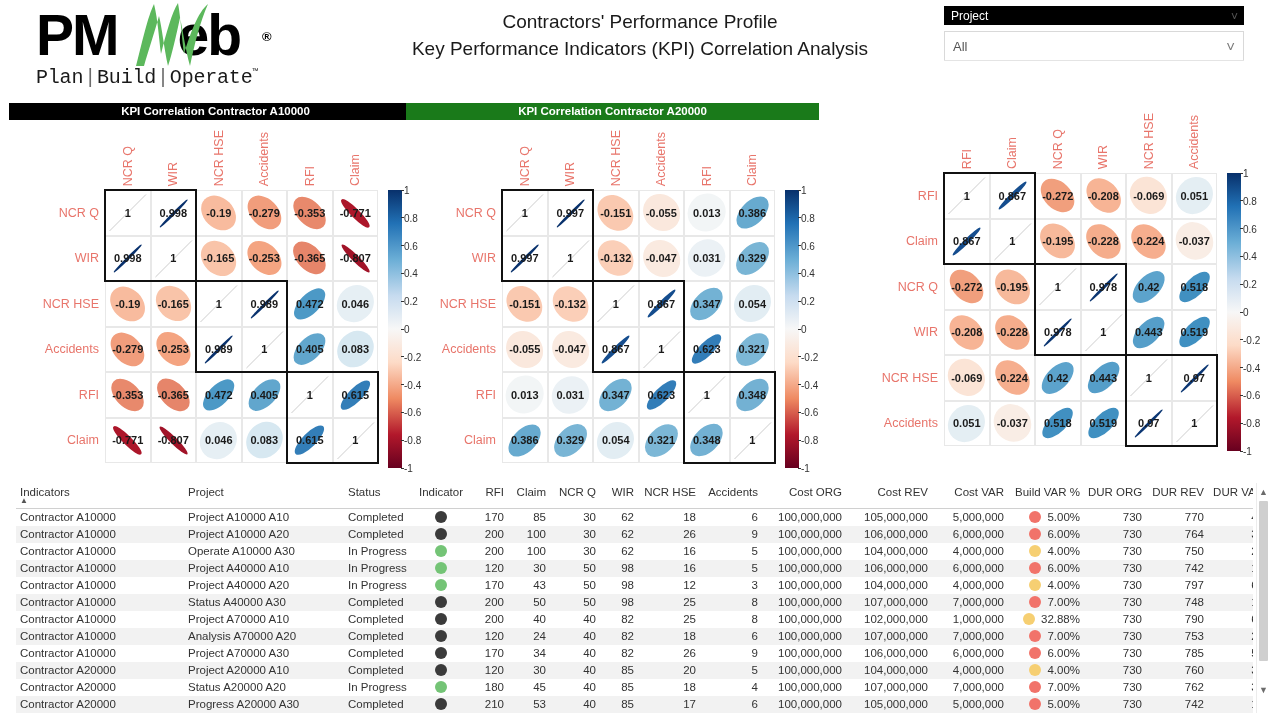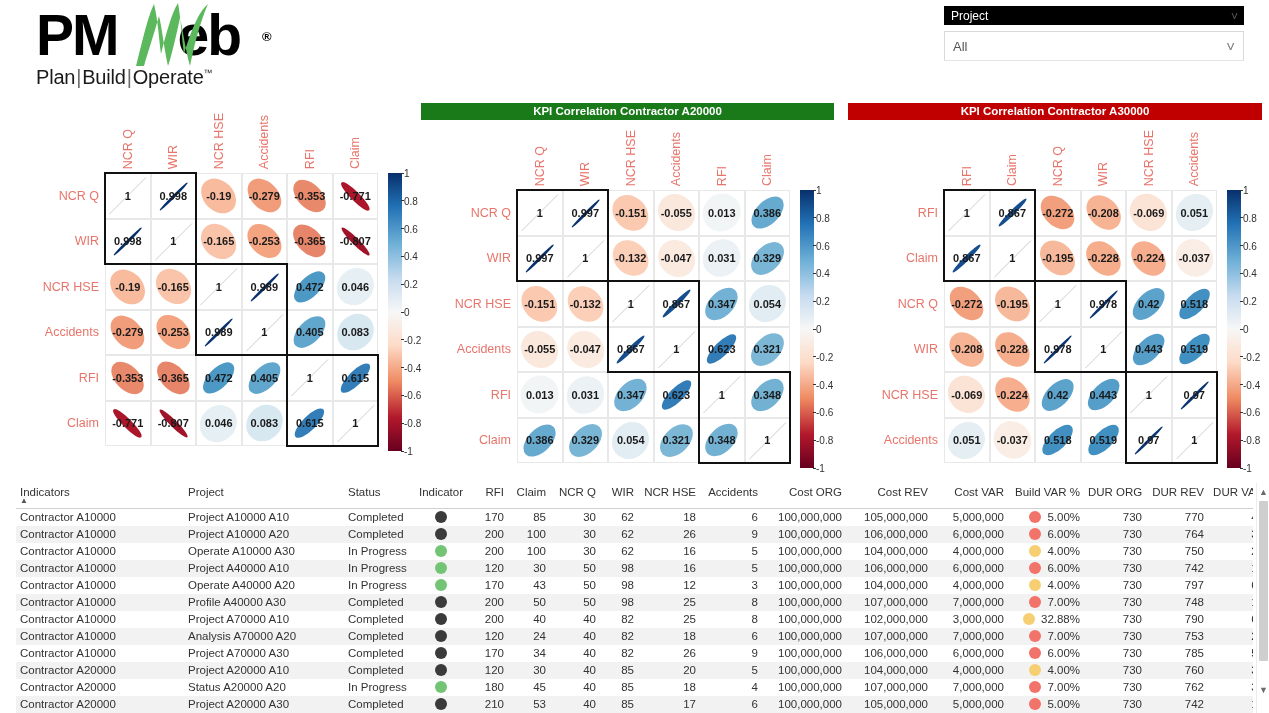--- a/index.html
+++ b/index.html
@@ -19,21 +19,21 @@
     font-family: "Liberation Sans", sans-serif;
     font-size: 57px; font-weight: bold; color: #000;
     letter-spacing: -2px; line-height: 58px; position: relative;
   }
   .logo-swoosh {
     position: absolute; left: 92px; top: -4px; width: 86px; height: 66px;
     pointer-events: none;
   }
   .logo-reg { position: absolute; left: 226px; top: 2px; font-size: 13px; color: #000; }
   .logo-tag {
-    font-size: 20px; color: #1a1a1a; margin-top: 2px; letter-spacing: -0.2px;
+    font-size: 20px; color: #1a1a1a; margin-top: 2px; letter-spacing: -0.2px; font-family: Liberation Mono, monospace;
   }
   .logo-tag .bar { color: #6c6c6c; font-weight: normal; padding: 0 1px; }
   .logo-tm { font-size: 9px; vertical-align: super; }
 
   .title-block {
     position: absolute; left: 380px; top: 8px; width: 520px;
     text-align: center; color: #1a1a1a;
   }
   .title-line1 { font-size: 19px; line-height: 27px; }
   .title-line2 { font-size: 19px; line-height: 27px; }
@@ -56,21 +56,21 @@
   .filter-select .chev-d {
     position: absolute; right: 8px; top: 0; color: #7a7a7a; font-size: 15px;
   }
   .filter-underline {
     position: absolute; left: 944px; top: 60px; width: 300px; height: 1px; background: #e4e4e4;
   }
 
   
   .panel { position: absolute; top: 103px; width: 413px; }
   .panel-1 { left: 9px; }
-  .panel-2 { left: 421px; }
+  .panel-2 { left: 406px; }
   .panel-3 { left: 848px; width: 414px; }
   .panel-title {
     height: 17px; line-height: 17px; text-align: center;
     color: #fff; font-size: 11.5px; font-weight: bold;
   }
   .matrix-wrap { position: relative; height: 330px; }
   .col-label {
     position: absolute; bottom: 0;
     color: #e8756b; font-size: 12.5px;
     writing-mode: vertical-rl; transform: rotate(180deg);
@@ -169,35 +169,40 @@
         <svg class="logo-swoosh" viewBox="0 0 86 66">
           <path d="M8 64 C 14 40, 20 14, 26 2 C 30 18, 31 38, 33 52 C 38 32, 44 10, 50 1 C 53 18, 54 38, 56 52 C 62 32, 70 10, 80 2 C 72 20, 66 44, 62 64 C 57 46, 55 28, 52 16 C 48 34, 44 52, 40 64 C 36 46, 34 26, 31 14 C 26 32, 20 50, 16 64 Z" fill="#5cb85c"></path>
         </svg>
         <span class="logo-reg">®</span>
       </div>
       <div class="logo-tag">
         <span>Plan</span><span class="bar">|</span><span>Build</span><span class="bar">|</span><span>Operate</span><span class="logo-tm">™</span>
       </div>
     </div>
 
+    <div class="title-block">
+      <div class="title-line1">Contractors' Performance Profile</div>
+      <div class="title-line2">Key Performance Indicators (KPI) Correlation Analysis</div>
+    </div>
 
     <div class="filter-box">
       <div class="filter-label-bar">
         <span>Project</span>
         <span class="chev">˅</span>
       </div>
       <div class="filter-select">
         <span>All</span>
         <span class="chev-d">˅</span>
       </div>
     </div>
     <div class="filter-underline"></div>
   </div>
 
   <div class="panel panel-1">
+    <div class="panel-title" style="background: rgb(0, 0, 0);">KPI Correlation Contractor A10000</div>
     <div class="matrix-wrap" id="mx0">
         <div class="col-label" style="left: 111.75px; bottom: 264px;">NCR Q</div>
         <div class="col-label" style="left: 157.25px; bottom: 264px;">WIR</div>
         <div class="col-label" style="left: 202.75px; bottom: 264px;">NCR HSE</div>
         <div class="col-label" style="left: 248.25px; bottom: 264px;">Accidents</div>
         <div class="col-label" style="left: 293.75px; bottom: 264px;">RFI</div>
         <div class="col-label" style="left: 339.25px; bottom: 264px;">Claim</div>
         <div class="row-label" style="left: 0px; width: 90px; top: 85.75px;">NCR Q</div>
         <div class="row-label" style="left: 0px; width: 90px; top: 131.25px;">WIR</div>
         <div class="row-label" style="left: 0px; width: 90px; top: 176.75px;">NCR HSE</div>
@@ -563,21 +568,20 @@
           <div class="scale-tick" style="top: 50%;"><span class="dash"></span>0</div>
           <div class="scale-tick" style="top: 60%;"><span class="dash"></span>-0.2</div>
           <div class="scale-tick" style="top: 70%;"><span class="dash"></span>-0.4</div>
           <div class="scale-tick" style="top: 80%;"><span class="dash"></span>-0.6</div>
           <div class="scale-tick" style="top: 90%;"><span class="dash"></span>-0.8</div>
           <div class="scale-tick" style="top: 100%;"><span class="dash"></span>-1</div>
         </div>
       </div>
   </div>
   <div class="panel panel-3">
-    <div class="panel-title" style="background: rgb(192, 0, 0);">KPI Correlation Contractor A30000</div>
     <div class="matrix-wrap" id="mx2">
         <div class="col-label" style="left: 111.75px; bottom: 264px;">RFI</div>
         <div class="col-label" style="left: 157.25px; bottom: 264px;">Claim</div>
         <div class="col-label" style="left: 202.75px; bottom: 264px;">NCR Q</div>
         <div class="col-label" style="left: 248.25px; bottom: 264px;">WIR</div>
         <div class="col-label" style="left: 293.75px; bottom: 264px;">NCR HSE</div>
         <div class="col-label" style="left: 339.25px; bottom: 264px;">Accidents</div>
         <div class="row-label" style="left: 0px; width: 90px; top: 85.75px;">RFI</div>
         <div class="row-label" style="left: 0px; width: 90px; top: 131.25px;">Claim</div>
         <div class="row-label" style="left: 0px; width: 90px; top: 176.75px;">NCR Q</div>
@@ -895,21 +899,21 @@
                 <span class="dot" style="background: rgb(241, 115, 106);"></span>
                 <span>6.00%</span>
               </div>
             </td>
             <td class="num">730</td>
             <td class="num">742</td>
             <td class="num">12</td>
           </tr>
           <tr>
             <td>Contractor A10000</td>
-            <td>Operate A40000 A20</td>
+            <td>Project A40000 A20</td>
             <td>In Progress</td>
             <td class="ctr"><span class="dot" style="background: rgb(116, 196, 118);"></span></td>
             <td class="num">170</td>
             <td class="num">43</td>
             <td class="num">50</td>
             <td class="num">98</td>
             <td class="num">12</td>
             <td class="num">3</td>
             <td class="num">100,000,000</td>
             <td class="num">104,000,000</td>
@@ -919,21 +923,21 @@
                 <span class="dot" style="background: rgb(246, 207, 114);"></span>
                 <span>4.00%</span>
               </div>
             </td>
             <td class="num">730</td>
             <td class="num">797</td>
             <td class="num">67</td>
           </tr>
           <tr class="alt">
             <td>Contractor A10000</td>
-            <td>Profile A40000 A30</td>
+            <td>Status A40000 A30</td>
             <td>Completed</td>
             <td class="ctr"><span class="dot" style="background: rgb(59, 59, 59);"></span></td>
             <td class="num">200</td>
             <td class="num">50</td>
             <td class="num">50</td>
             <td class="num">98</td>
             <td class="num">25</td>
             <td class="num">8</td>
             <td class="num">100,000,000</td>
             <td class="num">107,000,000</td>
@@ -954,21 +958,21 @@
             <td>Completed</td>
             <td class="ctr"><span class="dot" style="background: rgb(59, 59, 59);"></span></td>
             <td class="num">200</td>
             <td class="num">40</td>
             <td class="num">40</td>
             <td class="num">82</td>
             <td class="num">25</td>
             <td class="num">8</td>
             <td class="num">100,000,000</td>
             <td class="num">102,000,000</td>
-            <td class="num">3,000,000</td>
+            <td class="num">1,000,000</td>
             <td class="num">
               <div class="cellflex">
                 <span class="dot" style="background: rgb(246, 207, 114);"></span>
                 <span>32.88%</span>
               </div>
             </td>
             <td class="num">730</td>
             <td class="num">790</td>
             <td class="num">60</td>
           </tr>
@@ -1063,21 +1067,21 @@
                 <span class="dot" style="background: rgb(241, 115, 106);"></span>
                 <span>7.00%</span>
               </div>
             </td>
             <td class="num">730</td>
             <td class="num">762</td>
             <td class="num">32</td>
           </tr>
           <tr class="alt">
             <td>Contractor A20000</td>
-            <td>Project A20000 A30</td>
+            <td>Progress A20000 A30</td>
             <td>Completed</td>
             <td class="ctr"><span class="dot" style="background: rgb(59, 59, 59);"></span></td>
             <td class="num">210</td>
             <td class="num">53</td>
             <td class="num">40</td>
             <td class="num">85</td>
             <td class="num">17</td>
             <td class="num">6</td>
             <td class="num">100,000,000</td>
             <td class="num">105,000,000</td>

